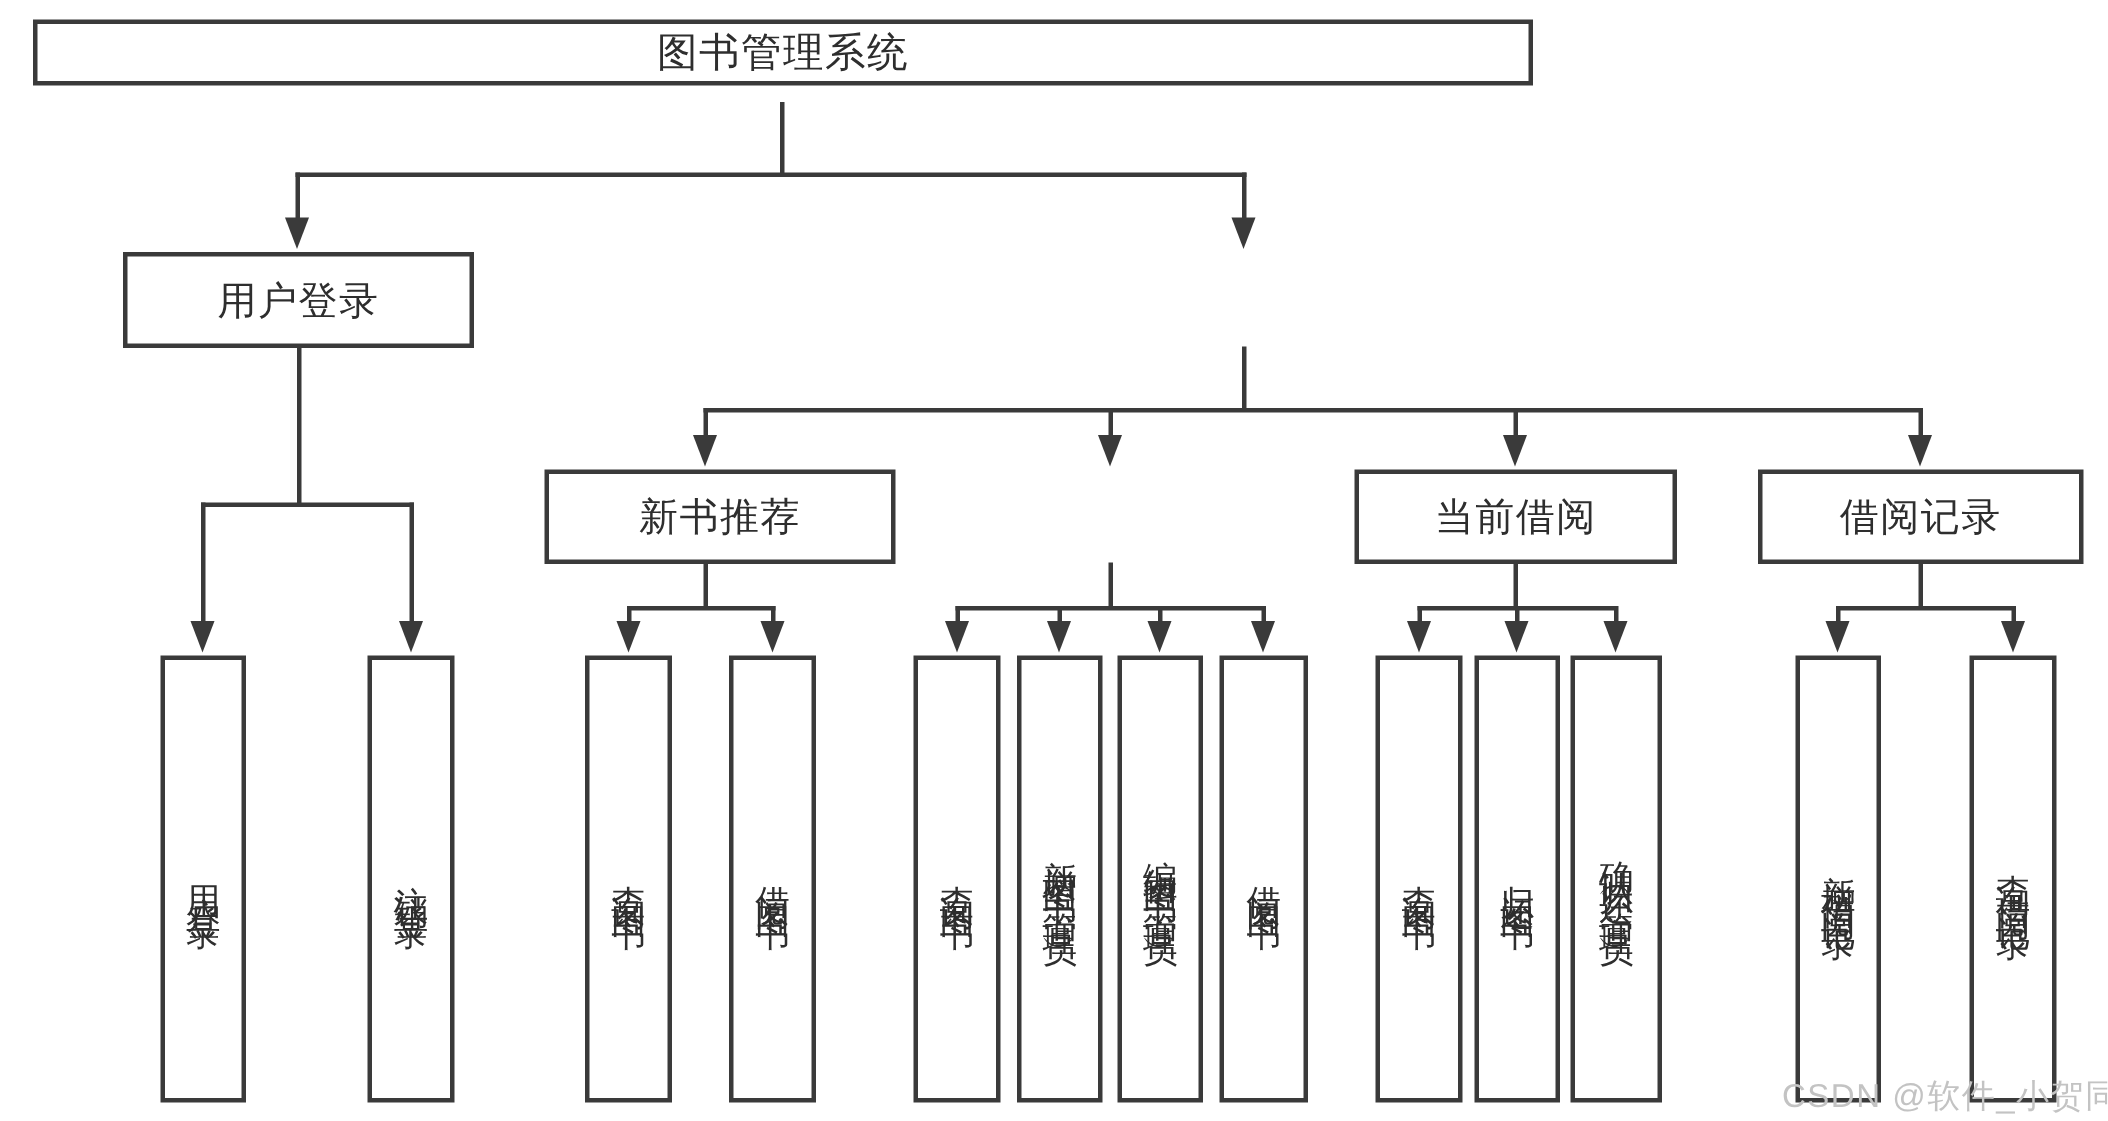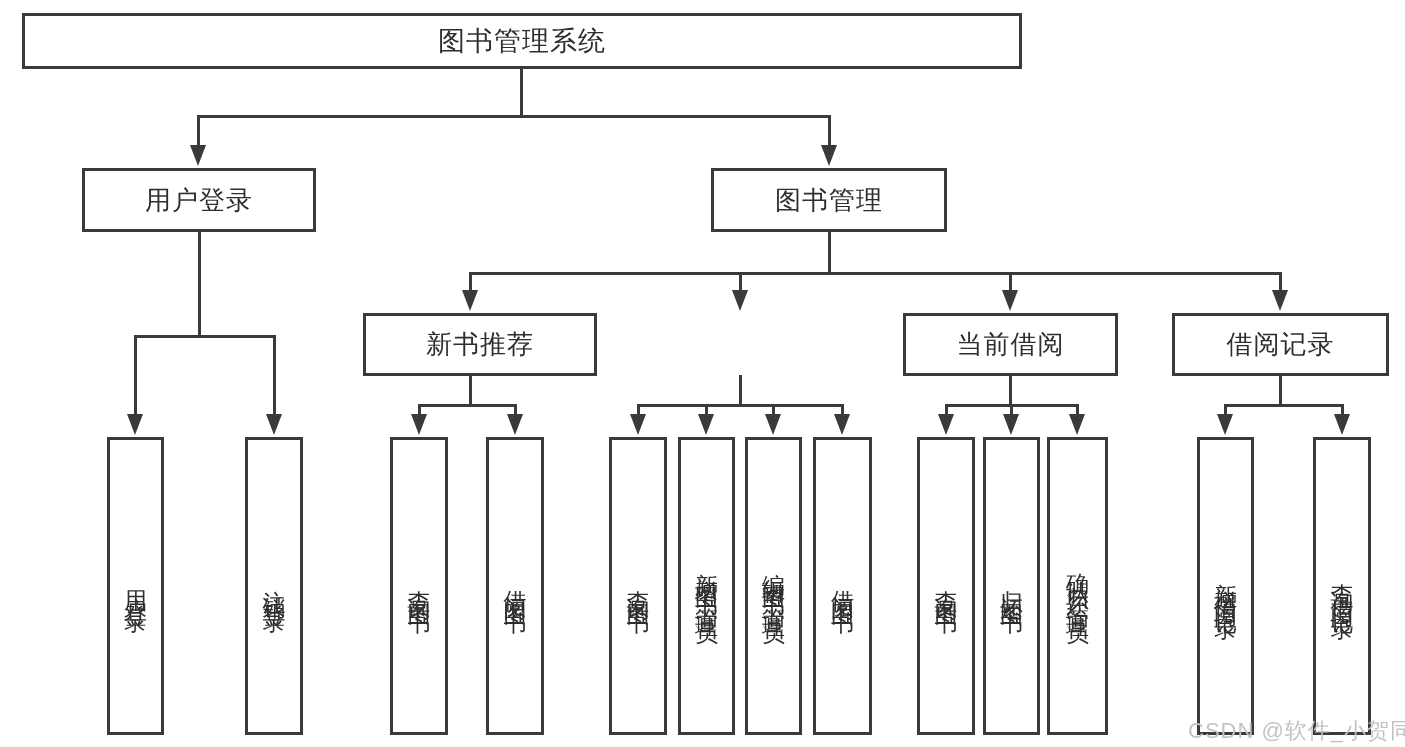--- a/index.html
+++ b/index.html
@@ -40,36 +40,33 @@
     position:absolute;left:1188px;top:716px;
     font-size:22px;color:var(--watermark);letter-spacing:1px;
     white-space:nowrap;
   }
 </style>
 </head>
 <body>
 
 <div class="canvas">
 
-  <div class="box hbox root" style="left:22px;top:13px;width:1000px;height:56px">
+  <div class="box hbox root" style="left:22px;top:13px;width:1000px;height:44px">
     <span>图书管理系统</span>
   </div>
 
   <div class="vl" style="left:520px;top:68px;height:49px"></div>
   <div class="hl" style="left:197px;top:115px;width:634px"></div>
   <div class="vl" style="left:197px;top:115px;height:32px"></div>
   <div class="arrow" style="left:190px;top:145px"></div>
   <div class="vl" style="left:828px;top:115px;height:32px"></div>
   <div class="arrow" style="left:821px;top:145px"></div>
 
   <div class="box hbox" style="left:82px;top:168px;width:234px;height:64px">
     <span>用户登录</span>
-  </div>
-  <div class="box hbox" style="left:711px;top:168px;width:236px;height:64px">
-    <span>图书管理</span>
   </div>
 
   <div class="vl" style="left:198px;top:231px;height:107px"></div>
   <div class="hl" style="left:134px;top:335px;width:142px"></div>
   <div class="vl" style="left:134px;top:335px;height:81px"></div>
   <div class="arrow" style="left:127px;top:414px"></div>
   <div class="vl" style="left:273px;top:335px;height:81px"></div>
   <div class="arrow" style="left:266px;top:414px"></div>
 
   <div class="vl" style="left:828px;top:231px;height:43px"></div>

